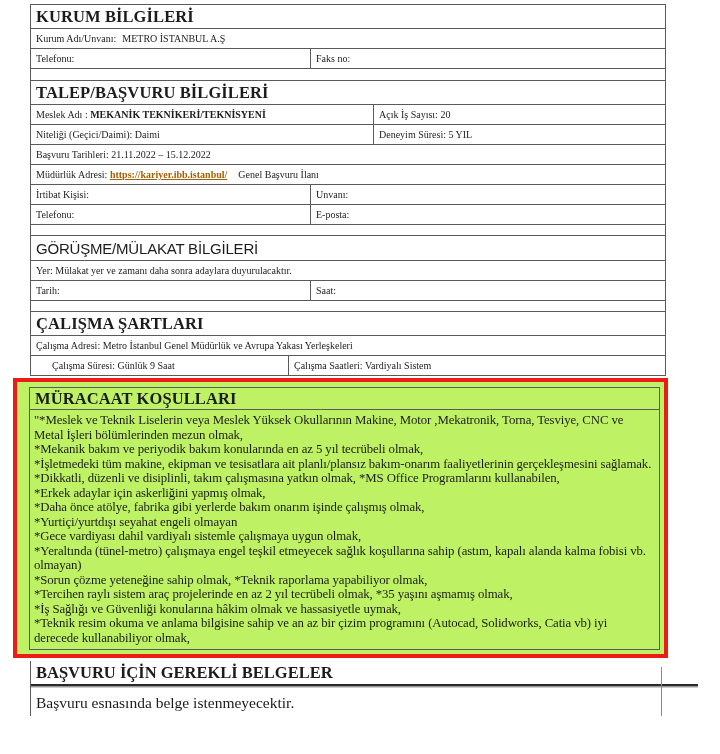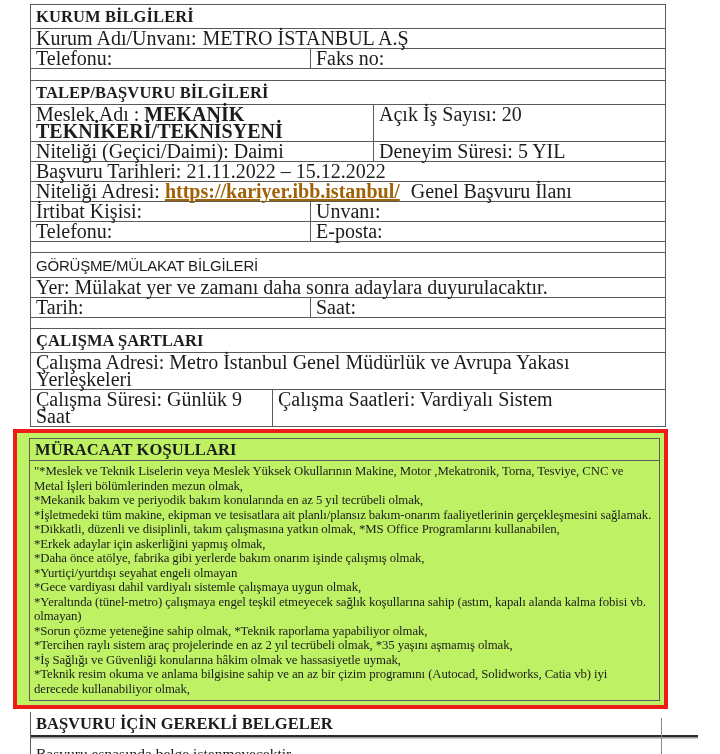--- a/index.html
+++ b/index.html
@@ -9,37 +9,37 @@
     font-family:"Liberation Serif", serif;
   }
   * { box-sizing:border-box; }
   .doc { margin:4px 0 0 30px; width:636px; }
 
   .sec { border-left:1px solid #5a5a5a; border-right:1px solid #5a5a5a; }
   .sec .row:first-child { border-top:1px solid #5a5a5a; }
   .row {
     border-bottom:1px solid #5a5a5a;
     padding:1px 5px 1px 5px;
-    font-size:20px; line-height:17px; min-height:20px;
+    font-size:10px; line-height:17px; min-height:20px;
   }
   .head {
     font-weight:bold; font-size:16.5px; line-height:18px;
     padding:3px 5px 2px 5px; min-height:24px; letter-spacing:0.1px;
   }
   .sans-head {
     font-family:"Liberation Sans", sans-serif;
     font-weight:normal; font-size:15px; line-height:16px;
     letter-spacing:-0.2px; padding:5px 5px 3px 5px; min-height:24px;
   }
   .split { display:flex; padding:0; }
   .cell { padding:1px 5px 1px 5px; flex:1; }
   .cell.first { border-right:1px solid #5a5a5a; flex:none; }
   .c280 { width:280px; }
   .c343 { width:343px; }
-  .c242 { width:242px; }
+  .c242 { width:242px;margin-left:16px; }
   .gap  { border-left:1px solid #5a5a5a; border-right:1px solid #5a5a5a; height:10px; }
   .gap.g1 { height:11px; }
   .bold { font-weight:bold; }
   .val  { margin-left:6px; }
   .link { color:#a16207; font-weight:bold; text-decoration:underline; cursor:pointer; }
   .suffix { font-weight:normal; margin-left:11px; }
 
   .redwrap {
     border:4px solid #ed1c16;
     margin:2px 0 0 -17px; width:655px;
@@ -105,21 +105,21 @@
       <div class="cell">
         <span>Deneyim Süresi:</span>
         <span>5 YIL</span>
       </div>
     </div>
     <div class="row">
       <span>Başvuru Tarihleri:</span>
       <span>21.11.2022 – 15.12.2022</span>
     </div>
     <div class="row">
-      <span>Niteliği Adresi:</span>
+      <span>Müdürlük Adresi:</span>
       <a class="link">https://kariyer.ibb.istanbul/</a><span class="suffix">Genel Başvuru İlanı</span>
     </div>
     <div class="row split">
       <div class="cell first c280">İrtibat Kişisi:</div>
       <div class="cell">Unvanı:</div>
     </div>
     <div class="row split">
       <div class="cell first c280">Telefonu:</div>
       <div class="cell">E-posta:</div>
     </div>

